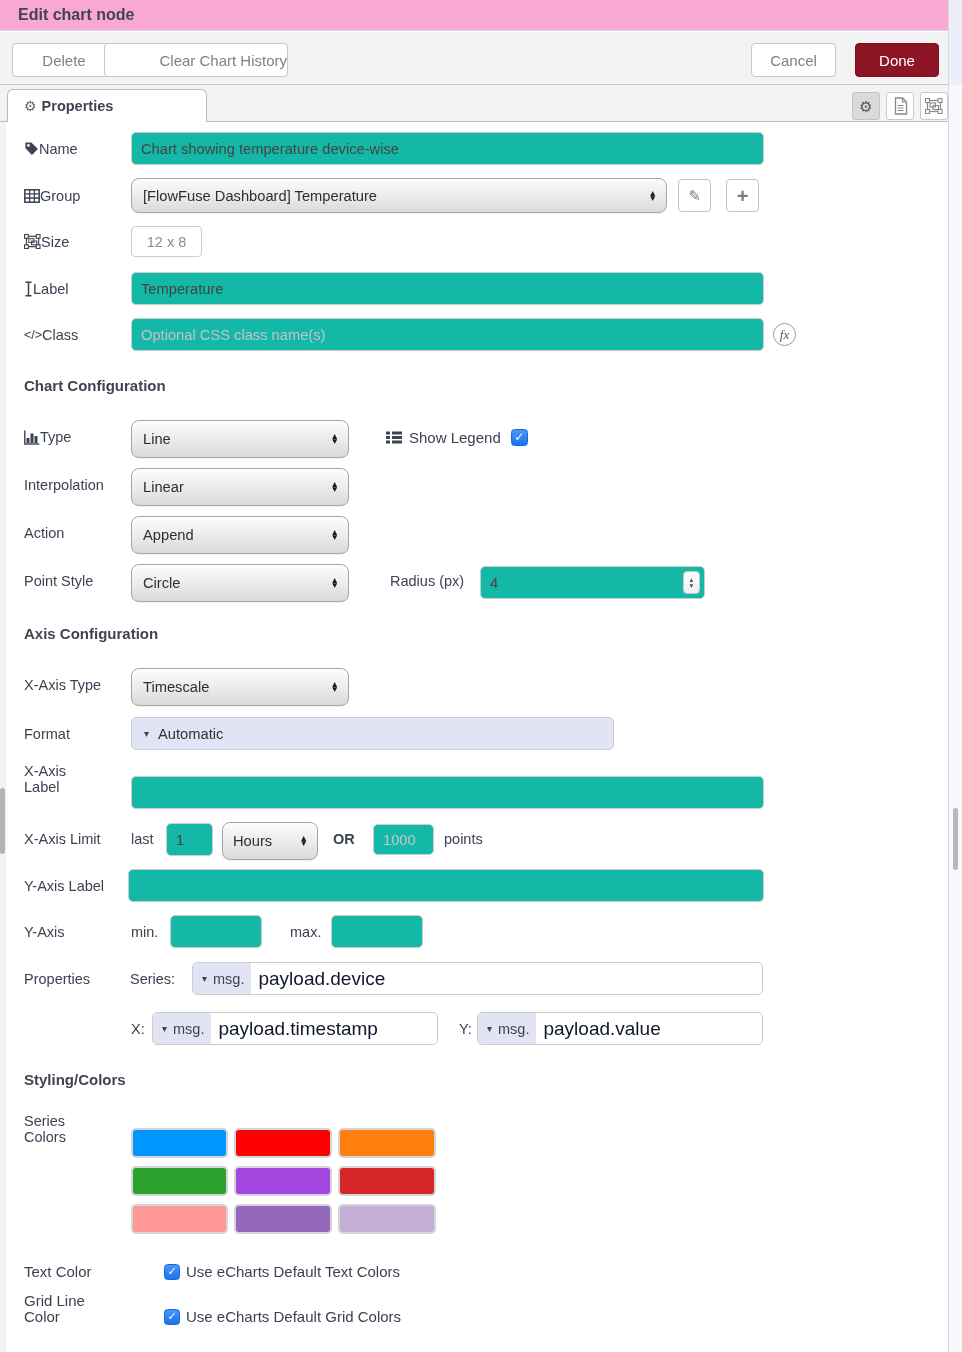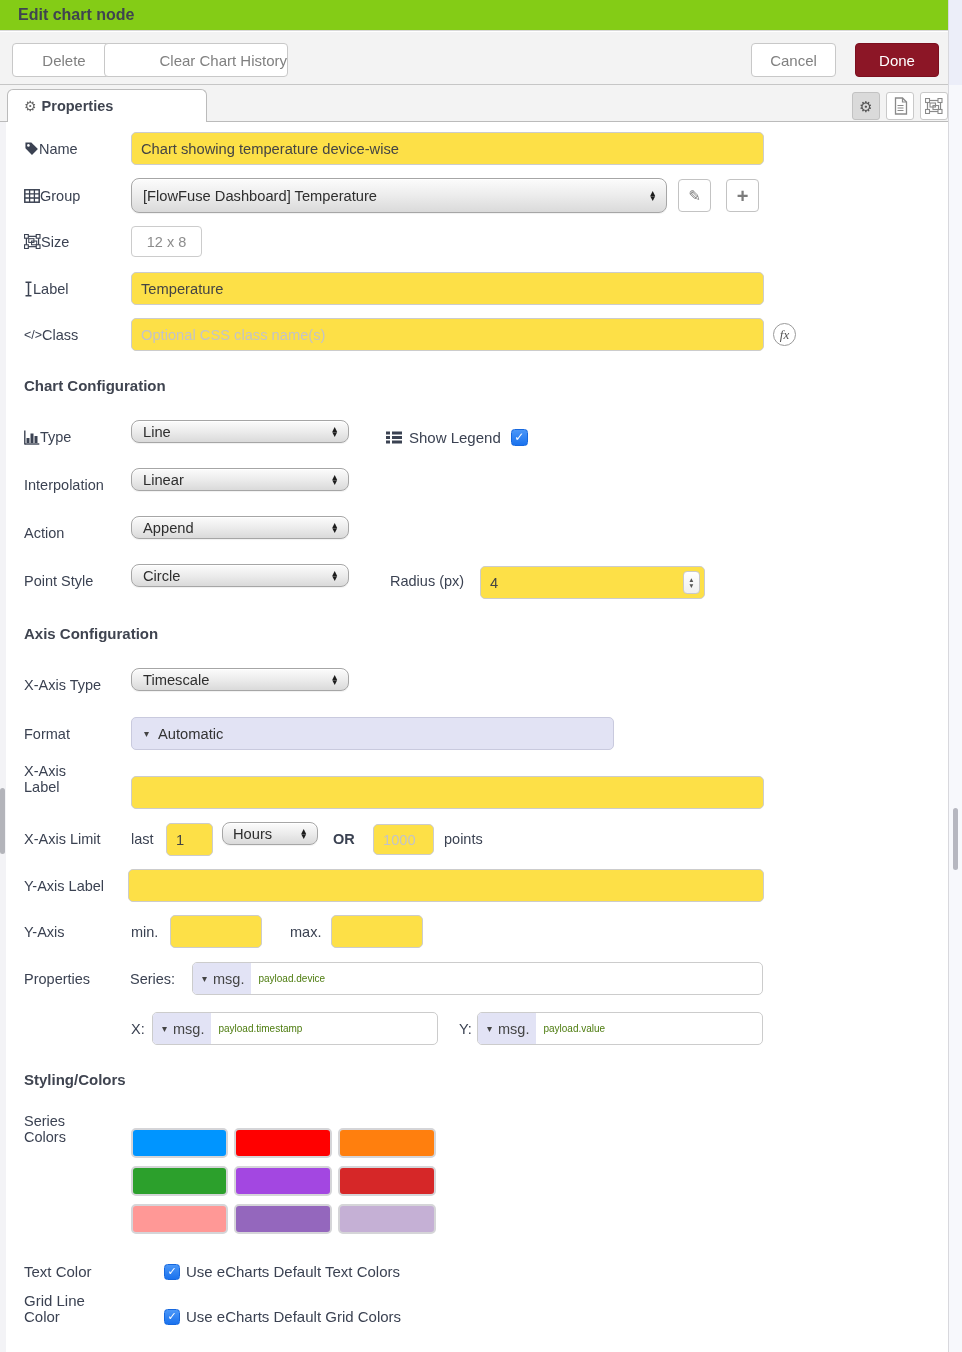--- a/index.html
+++ b/index.html
@@ -1,21 +1,21 @@
 <!DOCTYPE html>
 <html><head>
 <meta charset="utf-8">
 <style>
   * { margin:0; padding:0; box-sizing:border-box; }
   html,body { width:962px; height:1352px; }
   body { font-family:"Liberation Sans","DejaVu Sans",sans-serif; background:#fff; overflow:hidden; }
   .page { position:relative; width:962px; height:1352px; background:#fff; }
 
   
-  .hdr { position:absolute; left:0; top:0; width:948px; height:31px; background:#84cc16;
+  .hdr { position:absolute; left:0; top:0; width:948px; height:31px; background:#f9a8d4;
          border-bottom:1px solid #d9d9d9; display:flex; align-items:center; padding-left:18px; }
   .hdr-title { font-size:16px; font-weight:bold; color:#3f4450; }
   .toolbar { position:absolute; left:0; top:32px; width:948px; height:53px; background:#f3f3f3;
              border-bottom:1px solid #c6c6c6; }
   .btn { position:absolute; top:11px; height:34px; background:#fff; border:1px solid #c8c8c8;
          border-radius:4px; color:#808080; font-size:15px; font-family:inherit; cursor:pointer; }
   .btn-delete { left:12px; width:104px; }
   .btn-clear  { left:104px; width:184px;text-align:right; }
   .btn-cancel { left:751px; width:85px; }
   .btn-done   { left:855px; width:84px; background:#8c1626; border-color:#7c0f1f; color:#fff; }
@@ -30,26 +30,26 @@
   .mini-btn { position:absolute; top:7px; width:28px; height:28px; border-radius:3px;
               display:flex; align-items:center; justify-content:center; cursor:pointer; }
   .mini-gear { left:852px; background:#dadada; border:1px solid #c2c2c2; }
   .mini-doc  { left:886px; background:#fff; border:1px solid #c9c9c9; }
   .mini-grp  { left:920px; background:#fff; border:1px solid #c9c9c9; }
 
   
   .flabel { position:absolute; left:24px; height:33px; display:flex; align-items:center; 
             font-size:14.5px; color:#3b4252; }
   .txt { font-size:14.5px; color:#3b4252; }
-  .inp { position:absolute; height:33px; border:1px solid #ccc; border-radius:5px; background:#fde047;
+  .inp { position:absolute; height:33px; border:1px solid #ccc; border-radius:5px; background:#14b8a6;
          font-size:14.7px; color:#444; padding:12px 9px; font-family:inherit; outline:none; }
   .inp::placeholder { color:#c3c3c8; }
   .heading { position:absolute; left:24px; font-size:15px; font-weight:bold; color:#3f4450; }
 
-  .select { position:absolute; height:23px; border:1px solid #a6a6a6; border-radius:8px;
+  .select { position:absolute; height:38px; border:1px solid #a6a6a6; border-radius:8px;
             background:linear-gradient(180deg,#fcfcfc 0%,#ececec 50%,#dadada 100%);
             box-shadow:inset 0 1px 0 rgba(255,255,255,.9), 0 1px 1px rgba(0,0,0,.06);
             display:flex; align-items:center; padding:0 24px 0 11px; font-size:14.7px; color:#2e2e2e;
             cursor:default; }
   .stepper { position:absolute; right:9px; top:50%; transform:translateY(-50%);
              display:flex; flex-direction:column; align-items:center; line-height:.62;
              font-size:8.5px; color:#1c1c1c; }
 
   .spin { position:absolute; right:5px; top:5px; width:17px; height:23px; border:1px solid #c9c9c9;
           border-radius:4px; background:linear-gradient(#fff,#efefef);
@@ -60,21 +60,21 @@
         background:linear-gradient(#4b97f8,#1a72ee); border:1px solid #1668df;
         display:flex; align-items:center; justify-content:center; cursor:pointer; }
   .cb-mark { color:#fff; font-size:12px; font-weight:bold; line-height:1; }
 
   .tinput { position:absolute; height:33px; border:1px solid #ccc; border-radius:5px; background:#fff;
             display:flex; align-items:center; overflow:hidden; }
   .tprefix { height:100%; background:#e2e3f5; display:flex; align-items:center; gap:6px;
              padding:0 7px 0 9px; cursor:pointer; }
   .tri { font-size:10px; color:#444; line-height:1; }
   .tpfx-label { font-size:14.5px; color:#444; }
-  .tval { font-size:10px; color:#4d7c0f; padding-left:7px; }
+  .tval { font-size:19px; color:#0f172a; padding-left:7px; }
 
   .fmt-btn { position:absolute; height:33px; background:#e2e3f4; border:1px solid #c9cade;
              border-radius:5px; display:flex; align-items:center; gap:9px; padding-left:12px;
              cursor:pointer; font-size:14.7px; color:#333; }
 
   .fx { position:absolute; width:23px; height:23px; border:1.6px solid #9a9a9a; border-radius:50%;
         display:flex; align-items:center; justify-content:center;
         font-family:"Liberation Serif","DejaVu Serif",serif; font-style:italic; font-size:13px; color:#555; }
 
   .size-btn { position:absolute; left:131px; top:226px; width:71px; height:31px; background:#fff;

